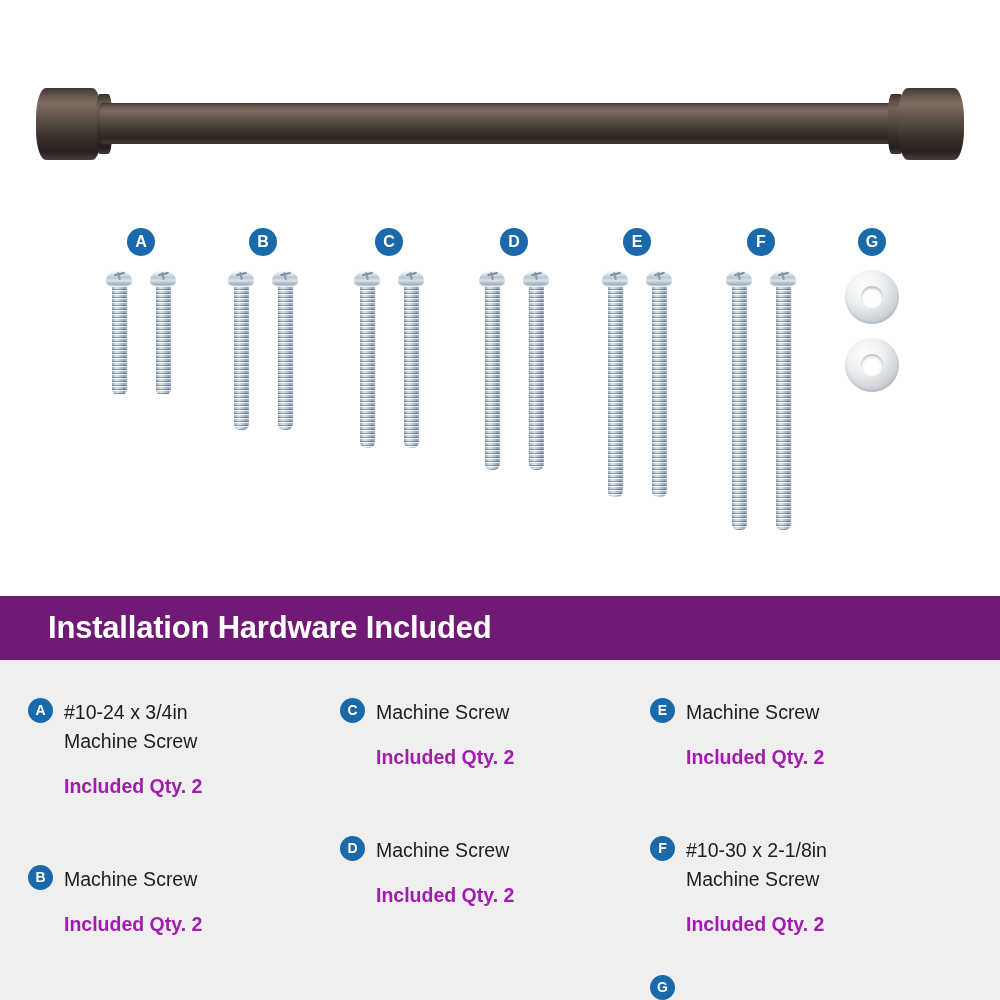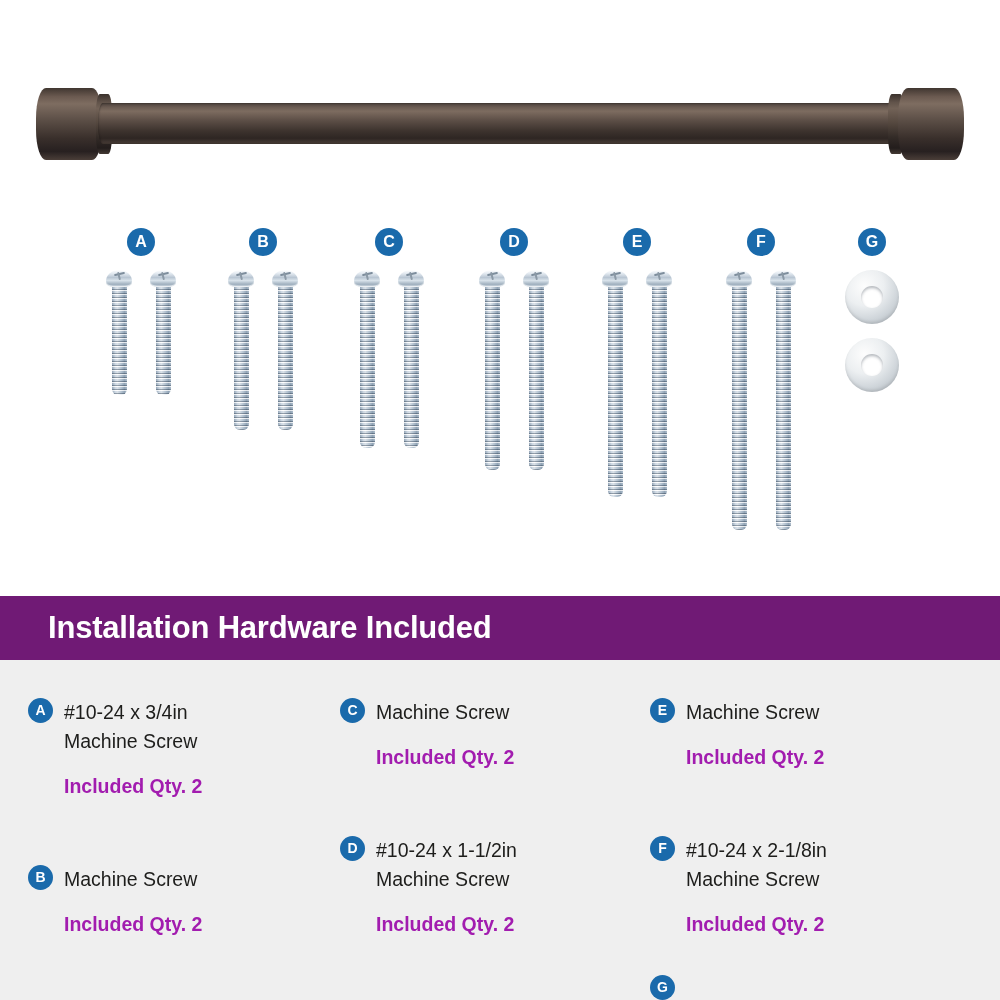--- a/index.html
+++ b/index.html
@@ -377,35 +377,34 @@
   </div>
 
   <div class="legend-col" id="legend-col-2">
     <div class="legend-entry entry-pad-top">
       <div class="legend-badge">C</div>
       <div class="legend-line">Machine Screw</div>
       <div class="legend-qty">Included Qty. 2</div>
     </div>
     <div class="legend-entry entry-pad-top">
       <div class="legend-badge">D</div>
-      <div class="legend-line">#10-24 x 1-1/2in</div>
       <div class="legend-line">Machine Screw</div>
       <div class="legend-qty">Included Qty. 2</div>
     </div>
   </div>
 
   <div class="legend-col" id="legend-col-3">
     <div class="legend-entry entry-pad-top">
       <div class="legend-badge">E</div>
       <div class="legend-line">Machine Screw</div>
       <div class="legend-qty">Included Qty. 2</div>
     </div>
     <div class="legend-entry entry-pad-top">
       <div class="legend-badge">F</div>
-      <div class="legend-line">#10-24 x 2-1/8in</div>
+      <div class="legend-line">#10-30 x 2-1/8in</div>
       <div class="legend-line">Machine Screw</div>
       <div class="legend-qty">Included Qty. 2</div>
     </div>
     <div class="legend-entry" style="padding-top:10px">
       <div class="legend-badge" style="top:10px">G</div>
 
     </div>
   </div>
 
 </div>

